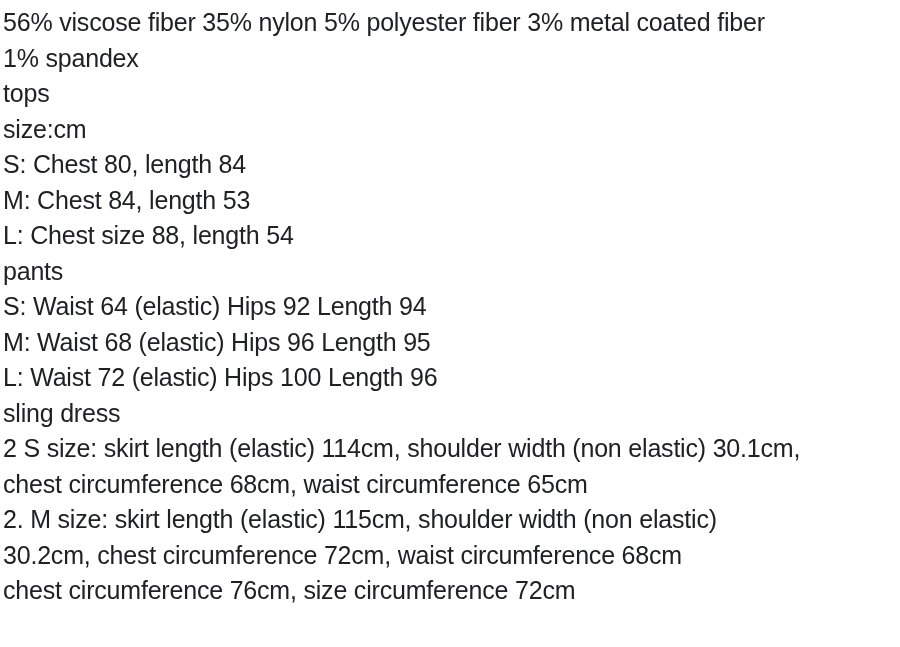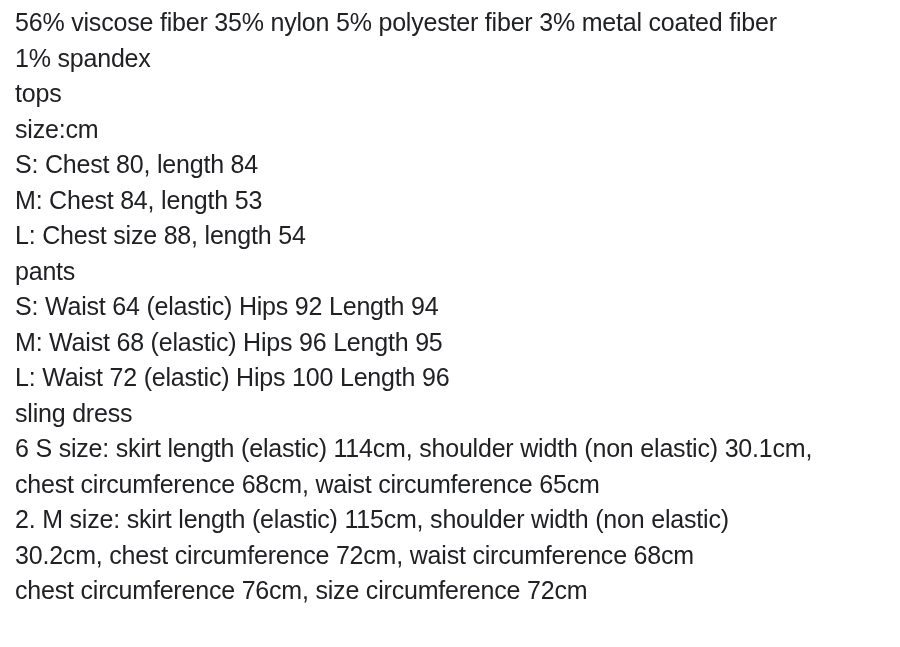--- a/index.html
+++ b/index.html
@@ -8,21 +8,21 @@
     background: #ffffff;
   }
   body {
     width: 900px;
     height: 647px;
     overflow: hidden;
   }
   .text-block {
     box-sizing: border-box;
     width: 714px;
-    padding: 5px 6px 0 15px;
+    padding: 5px 6px 0 3px;
     font-family: "Liberation Sans", "DejaVu Sans", sans-serif;
     font-size: 25px;
     line-height: 35.5px;
     font-weight: 400;
     color: #202124;
     letter-spacing: -0.2px;
   }
   .text-line {
     height: 35.5px;
     white-space: nowrap;
@@ -37,18 +37,18 @@
   <div class="text-line">tops</div>
   <div class="text-line">size:cm</div>
   <div class="text-line">S: Chest 80, length 84</div>
   <div class="text-line">M: Chest 84, length 53</div>
   <div class="text-line">L: Chest size 88, length 54</div>
   <div class="text-line">pants</div>
   <div class="text-line">S: Waist 64 (elastic) Hips 92 Length 94</div>
   <div class="text-line">M: Waist 68 (elastic) Hips 96 Length 95</div>
   <div class="text-line">L: Waist 72 (elastic) Hips 100 Length 96</div>
   <div class="text-line">sling dress</div>
-  <div class="text-line">6 S size: skirt length (elastic) 114cm, shoulder width (non elastic) 30.1cm,</div>
+  <div class="text-line">2 S size: skirt length (elastic) 114cm, shoulder width (non elastic) 30.1cm,</div>
   <div class="text-line">chest circumference 68cm, waist circumference 65cm</div>
   <div class="text-line">2. M size: skirt length (elastic) 115cm, shoulder width (non elastic)</div>
   <div class="text-line">30.2cm, chest circumference 72cm, waist circumference 68cm</div>
   <div class="text-line">chest circumference 76cm, size circumference 72cm</div>
 </div>
 
 </body></html>

